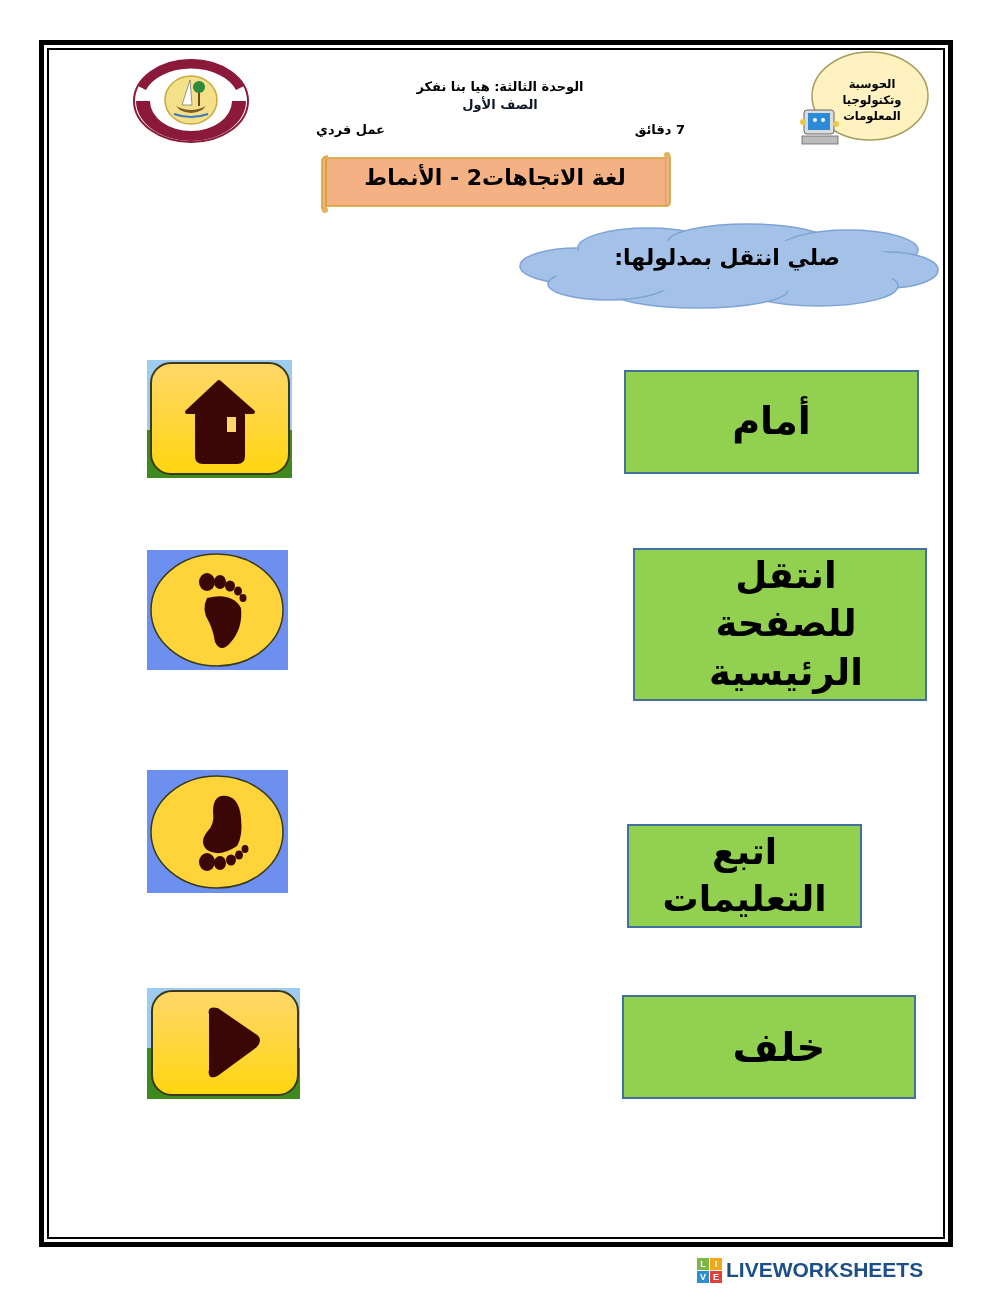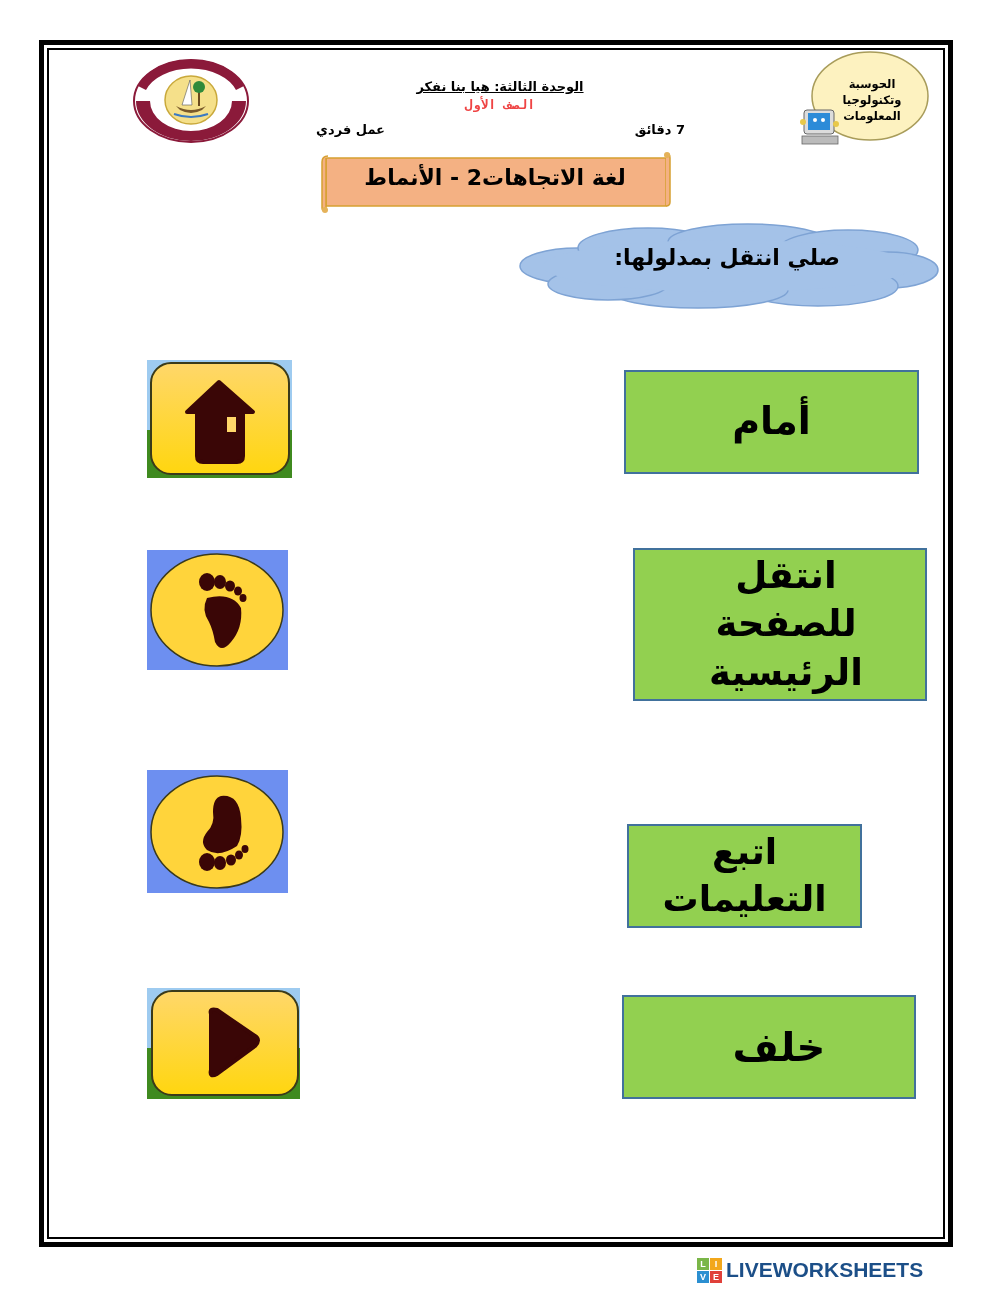--- a/index.html
+++ b/index.html
@@ -2,22 +2,22 @@
 <html><head>
 <meta charset="utf-8">
 <style>
   html, body { margin:0; padding:0; background:#ffffff; }
   body { width:1000px; height:1291px; position:relative; overflow:hidden; font-family:"DejaVu Sans", sans-serif; }
   .frame-outer { position:absolute; left:39px; top:40px; width:914px; height:1207px; border:5px solid #000; box-sizing:border-box; }
   .frame-inner { position:absolute; left:47px; top:48px; width:898px; height:1191px; border:2px solid #000; box-sizing:border-box; }
   .rtl { direction:rtl; unicode-bidi:embed; }
 
   
-  .hdr-unit { position:absolute; left:400px; top:79px; width:200px; text-align:center; font-size:13px; font-weight:bold; color:#000;text-decoration:underline; }
-  .hdr-grade { position:absolute; left:400px; top:97px; width:200px; text-align:center; font-size:13px; font-weight:bold; color:#ef4444;font-family:Liberation Mono, monospace; }
+  .hdr-unit { position:absolute; left:400px; top:79px; width:200px; text-align:center; font-size:13px; font-weight:bold; color:#000; }
+  .hdr-grade { position:absolute; left:400px; top:97px; width:200px; text-align:center; font-size:13px; font-weight:bold; color:#0f172a; }
   .hdr-time { position:absolute; left:600px; top:122px; width:85px; text-align:right; font-size:13px; font-weight:bold; color:#000; }
   .hdr-work { position:absolute; left:300px; top:122px; width:85px; text-align:right; font-size:13px; font-weight:bold; color:#000; }
 
   
   .logo-qatar { position:absolute; left:132px; top:58px; width:118px; height:86px; }
   
   .logo-ict { position:absolute; left:798px; top:50px; width:132px; height:100px; }
 
   
   .scroll { position:absolute; left:320px; top:150px; width:352px; height:64px; }

